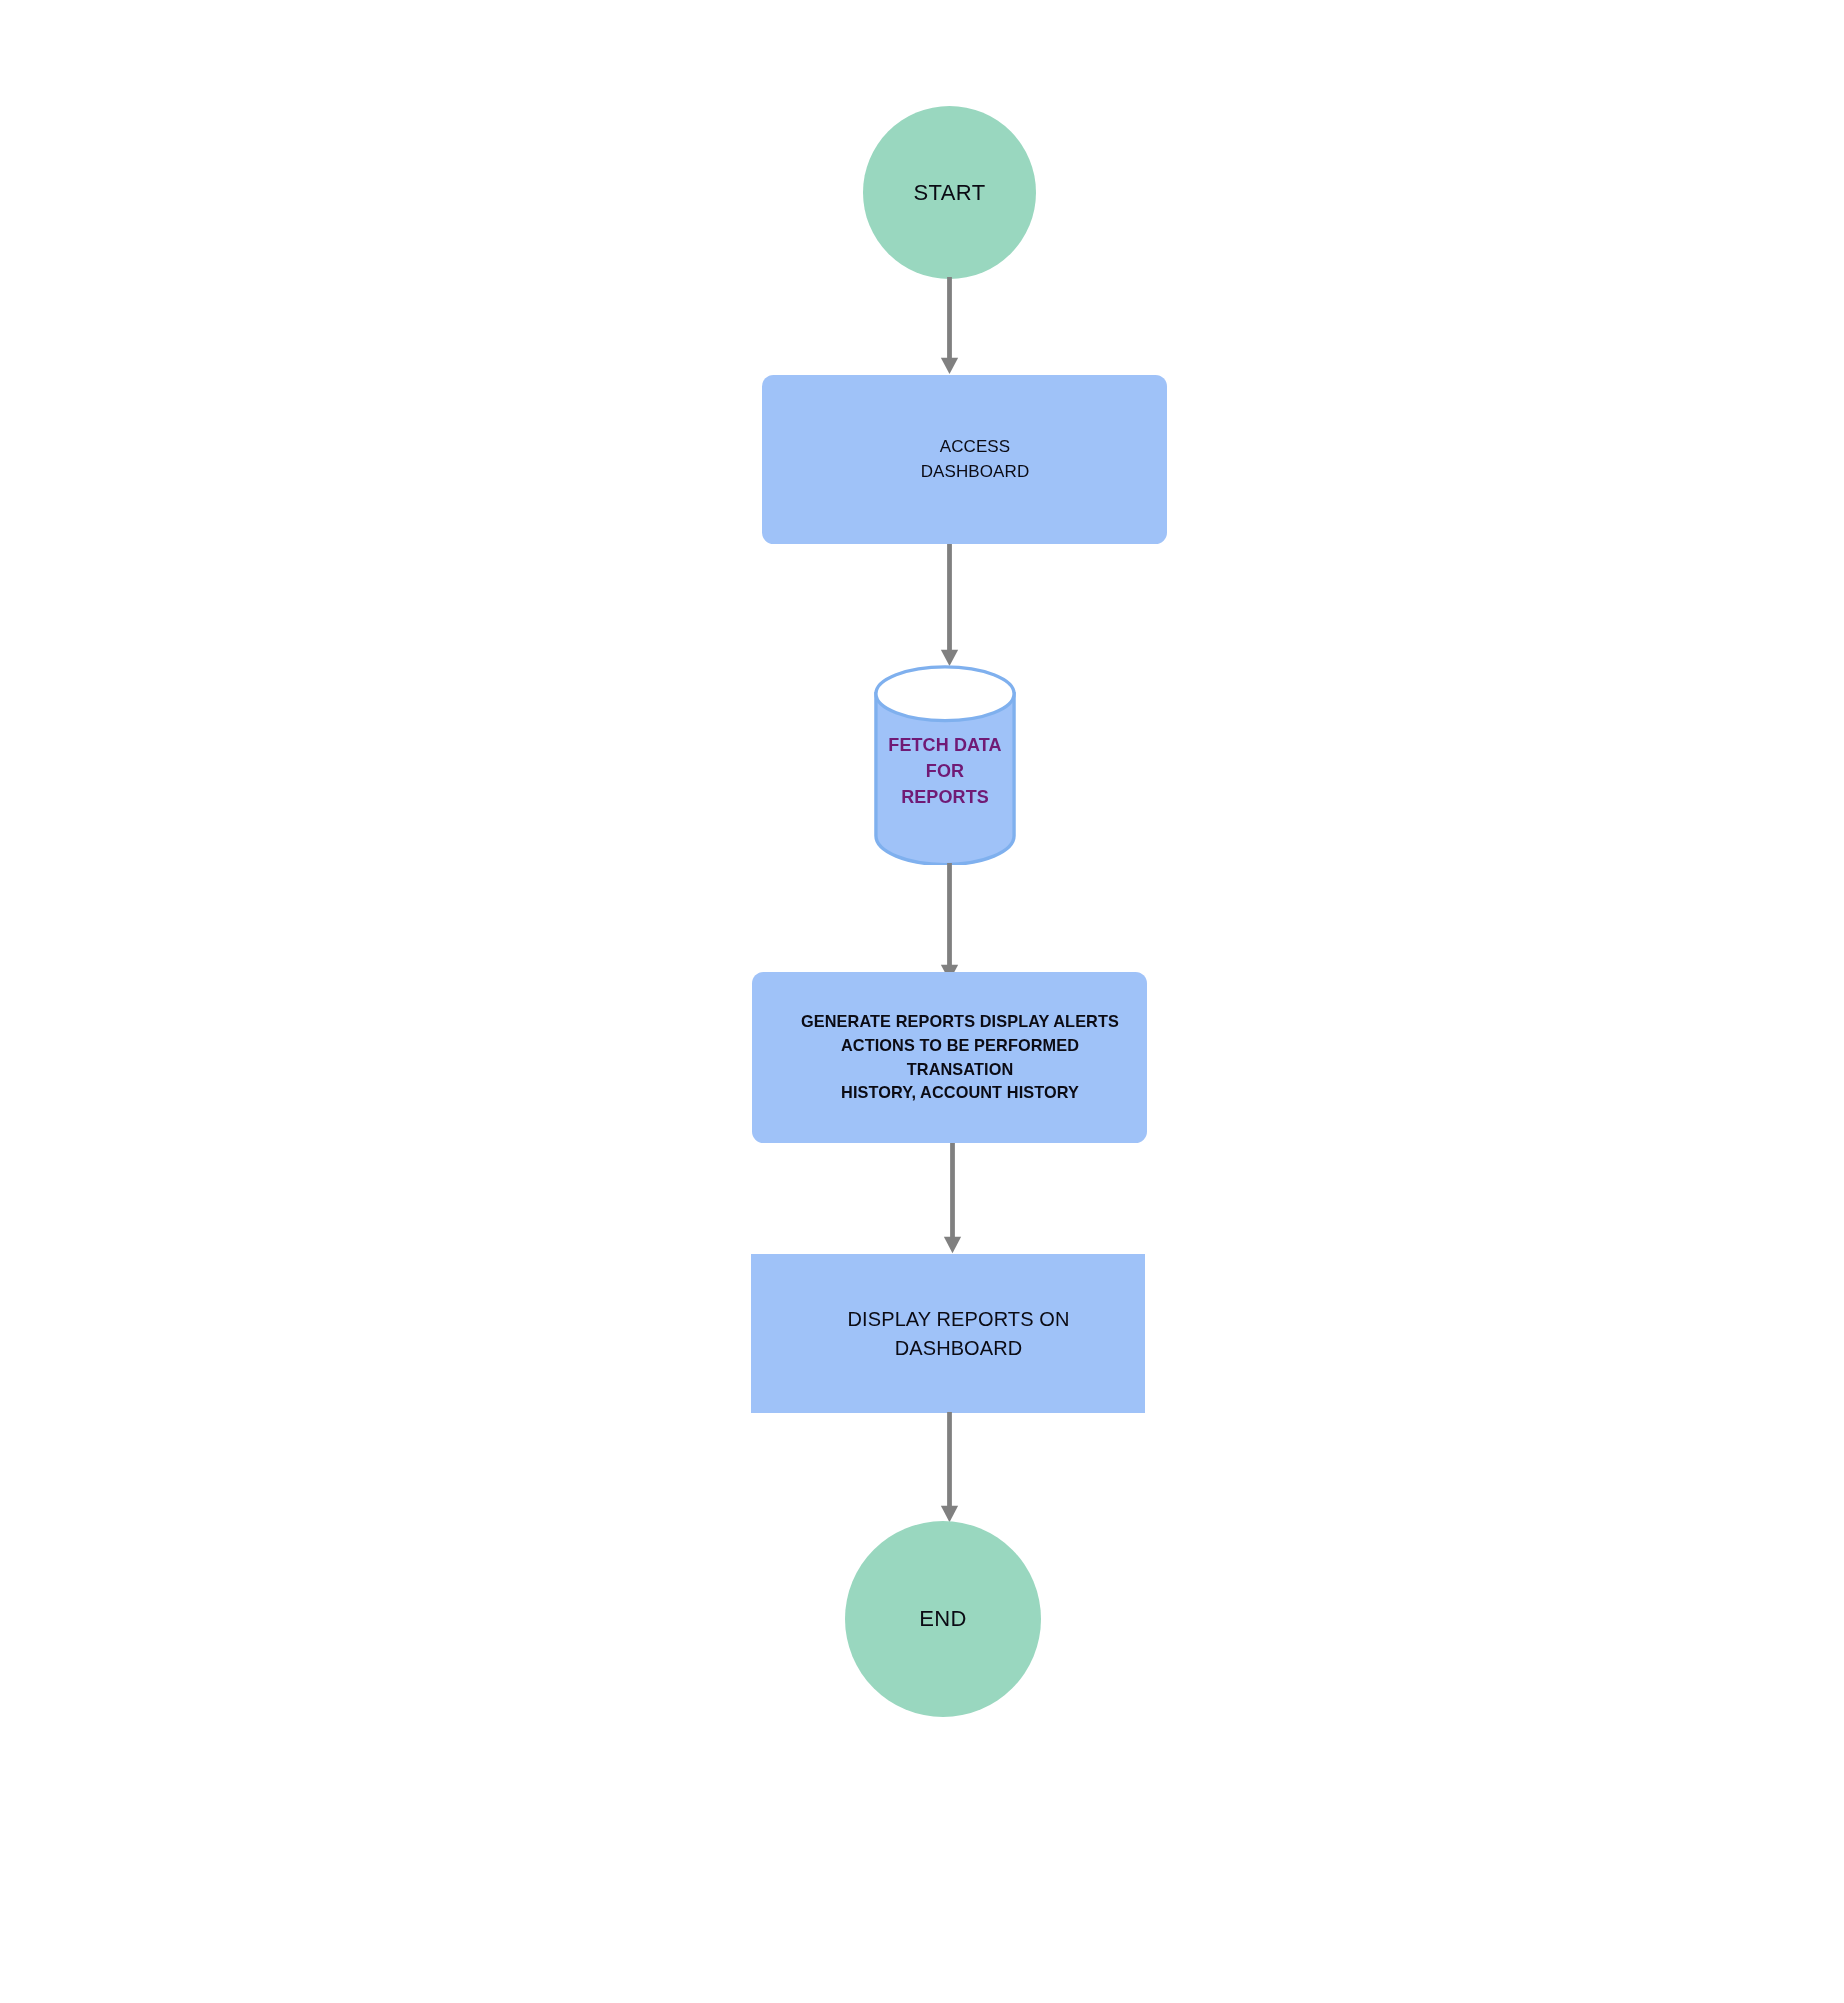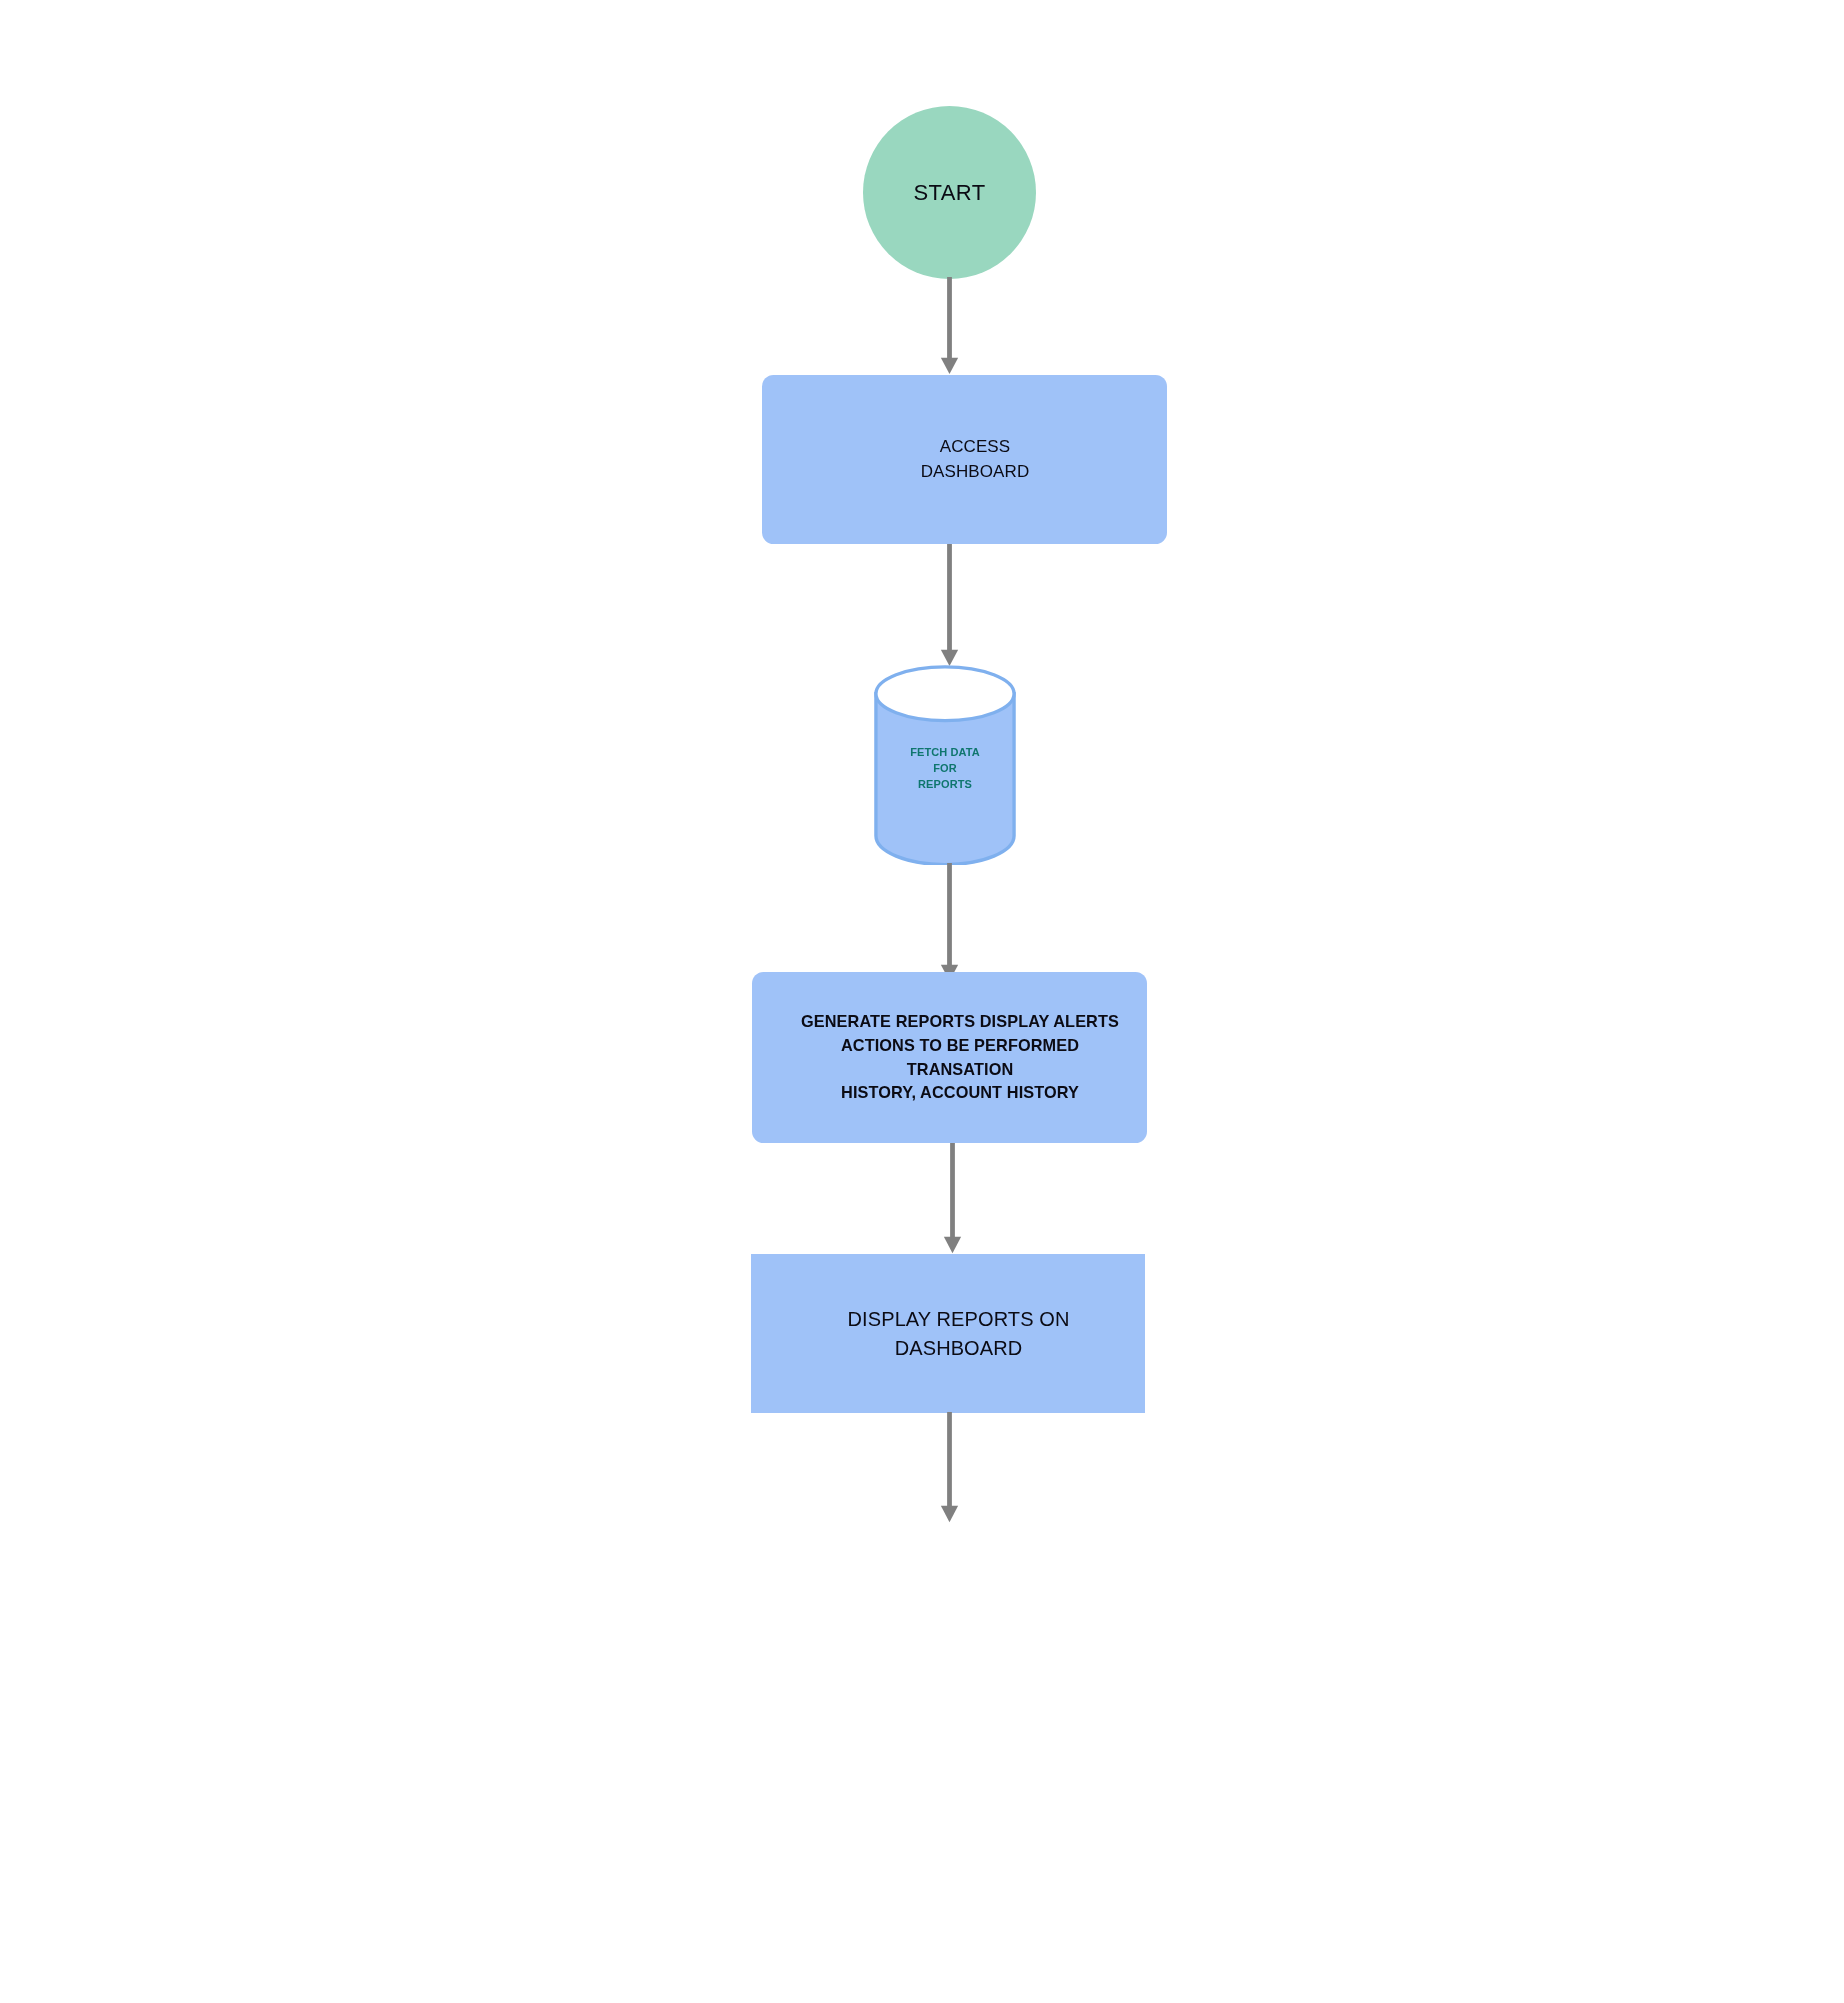--- a/index.html
+++ b/index.html
@@ -74,24 +74,24 @@
     inset: 0;
     display: block;
   }
   .database .node-label {
     position: absolute;
     left: 0;
     right: 0;
     top: 50%;
     transform: translateY(-42%);
     text-align: center;
-    font-size: 11px;
+    font-size: 18px;
     font-weight: 700;
     line-height: 1.45;
-    color: #0f766e;
+    color: #701a75;
     white-space: pre-line;
     letter-spacing: 0.1px;
   }
   
   .connector {
     position: absolute;
   }
   .connector svg {
     display: block;
     overflow: visible;
@@ -160,15 +160,18 @@
 DASHBOARD</span>
   </div>
 
   <div class="connector" style="left:937px; top:1412px; width:25px; height:113px;">
     <svg width="25" height="113" viewBox="0 0 26 118">
       <line x1="13" y1="0" x2="13" y2="100" stroke="#808080" stroke-width="5"></line>
       <polygon points="4,98 22,98 13,115" fill="#808080"></polygon>
     </svg>
   </div>
 
+  <div class="node terminator" style="left:845px; top:1521px; width:196px; height:196px;">
+    <span class="node-label">END</span>
+  </div>
 
 </div>
 
 
 </body></html>

